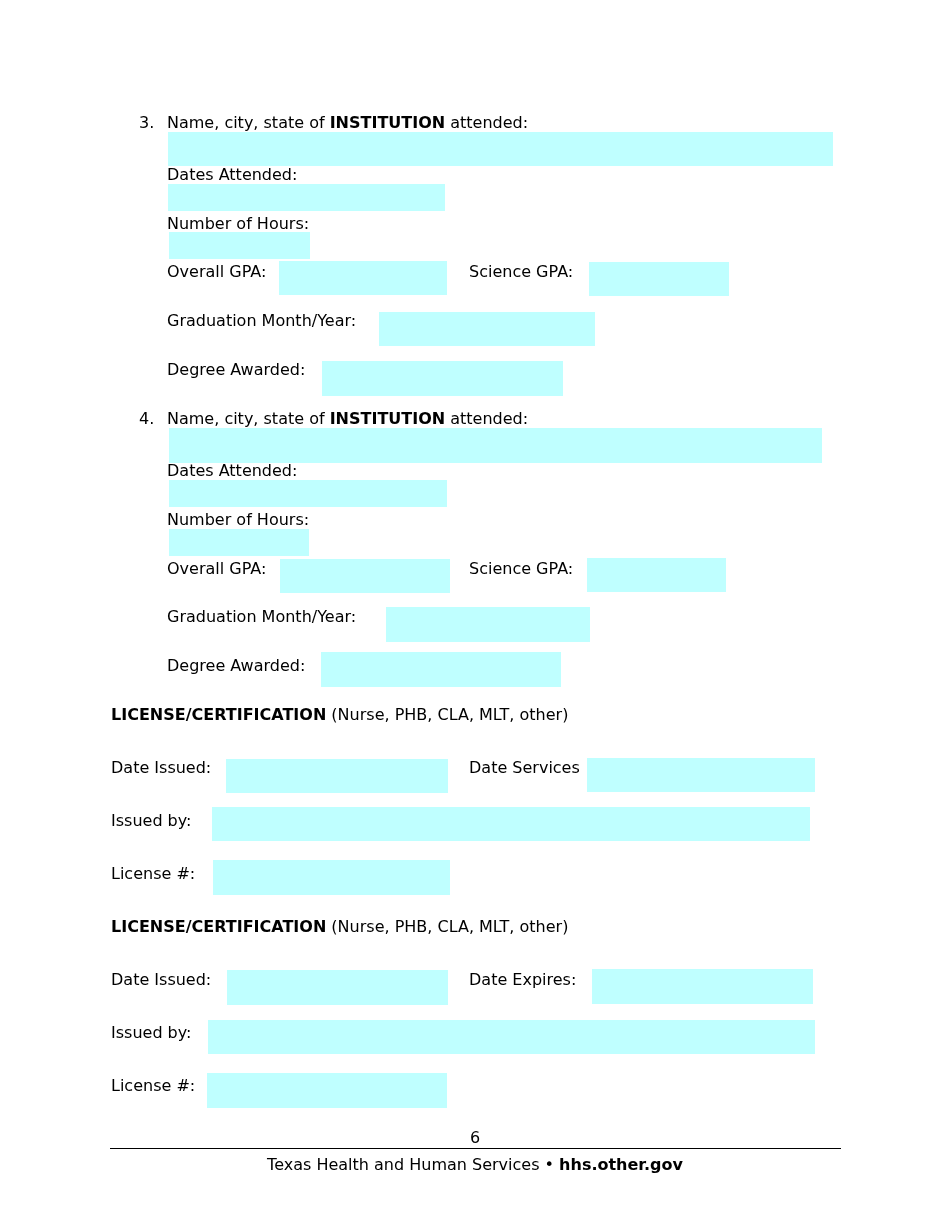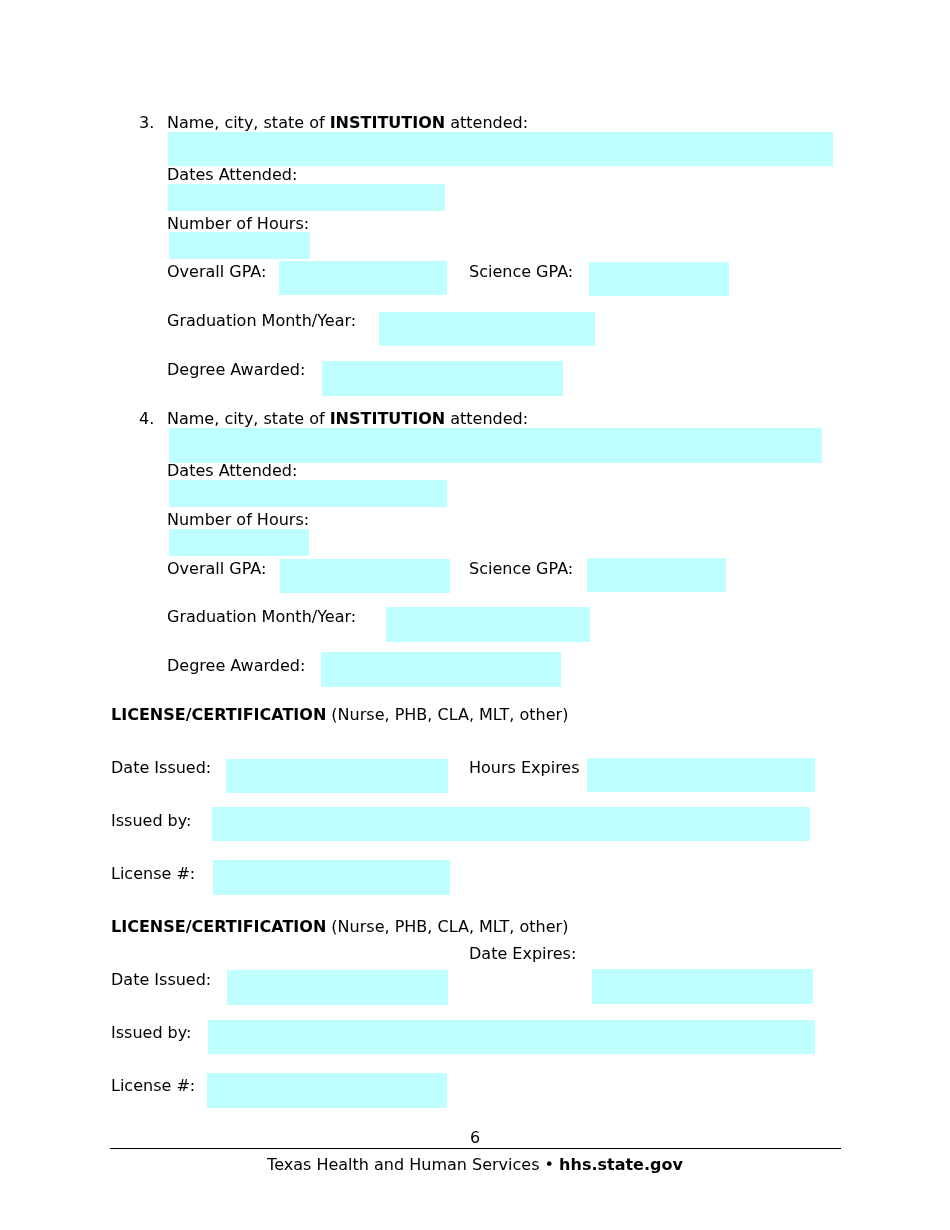--- a/index.html
+++ b/index.html
@@ -59,46 +59,46 @@
 
   <span class="t" style="left:167px;top:656px;">Degree Awarded:</span>
   <input class="f" style="left: 321px; top: 652px; width: 240px; height: 35px;" value="">
 </div>
 
 <div>
   <span class="t" style="left:111px;top:705px;"><b>LICENSE/CERTIFICATION</b><span> (Nurse, PHB, CLA, MLT, other)</span></span>
 
   <span class="t" style="left:111px;top:758px;">Date Issued:</span>
   <input class="f" style="left: 226px; top: 759px; width: 222px; height: 34px;" value="">
-  <span class="t" style="left:469px;top:758px;">Hours Expires</span>
+  <span class="t" style="left:469px;top:758px;">Date Services</span>
   <input class="f" style="left: 587px; top: 758px; width: 228px; height: 34px;" value="">
 
   <span class="t" style="left:111px;top:811px;">Issued by:</span>
   <input class="f" style="left: 212px; top: 807px; width: 598px; height: 34px;" value="">
 
   <span class="t" style="left:111px;top:864px;">License #:</span>
   <input class="f" style="left: 213px; top: 860px; width: 237px; height: 35px;" value="">
 </div>
 
 <div>
   <span class="t" style="left:111px;top:917px;"><b>LICENSE/CERTIFICATION</b><span> (Nurse, PHB, CLA, MLT, other)</span></span>
 
   <span class="t" style="left:111px;top:970px;">Date Issued:</span>
   <input class="f" style="left: 227px; top: 970px; width: 221px; height: 35px;" value="">
-  <span class="t" style="left:469px;top:944px;">Date Expires:</span>
+  <span class="t" style="left:469px;top:970px;">Date Expires:</span>
   <input class="f" style="left: 592px; top: 969px; width: 221px; height: 35px;" value="">
 
   <span class="t" style="left:111px;top:1023px;">Issued by:</span>
   <input class="f" style="left: 208px; top: 1020px; width: 607px; height: 34px;" value="">
 
   <span class="t" style="left:111px;top:1076px;">License #:</span>
   <input class="f" style="left: 207px; top: 1073px; width: 240px; height: 35px;" value="">
 </div>
 
 <div>
   <div class="t center" style="left:0;width:950px;top:1128px;">6</div>
   <div class="rule"></div>
   <div class="t center" style="left:0;width:950px;top:1155px;">
     <span>Texas Health and Human Services</span>
     <span>•</span>
-    <b>hhs.state.gov</b>
+    <b>hhs.other.gov</b>
   </div>
 </div>
 
 </body></html>

